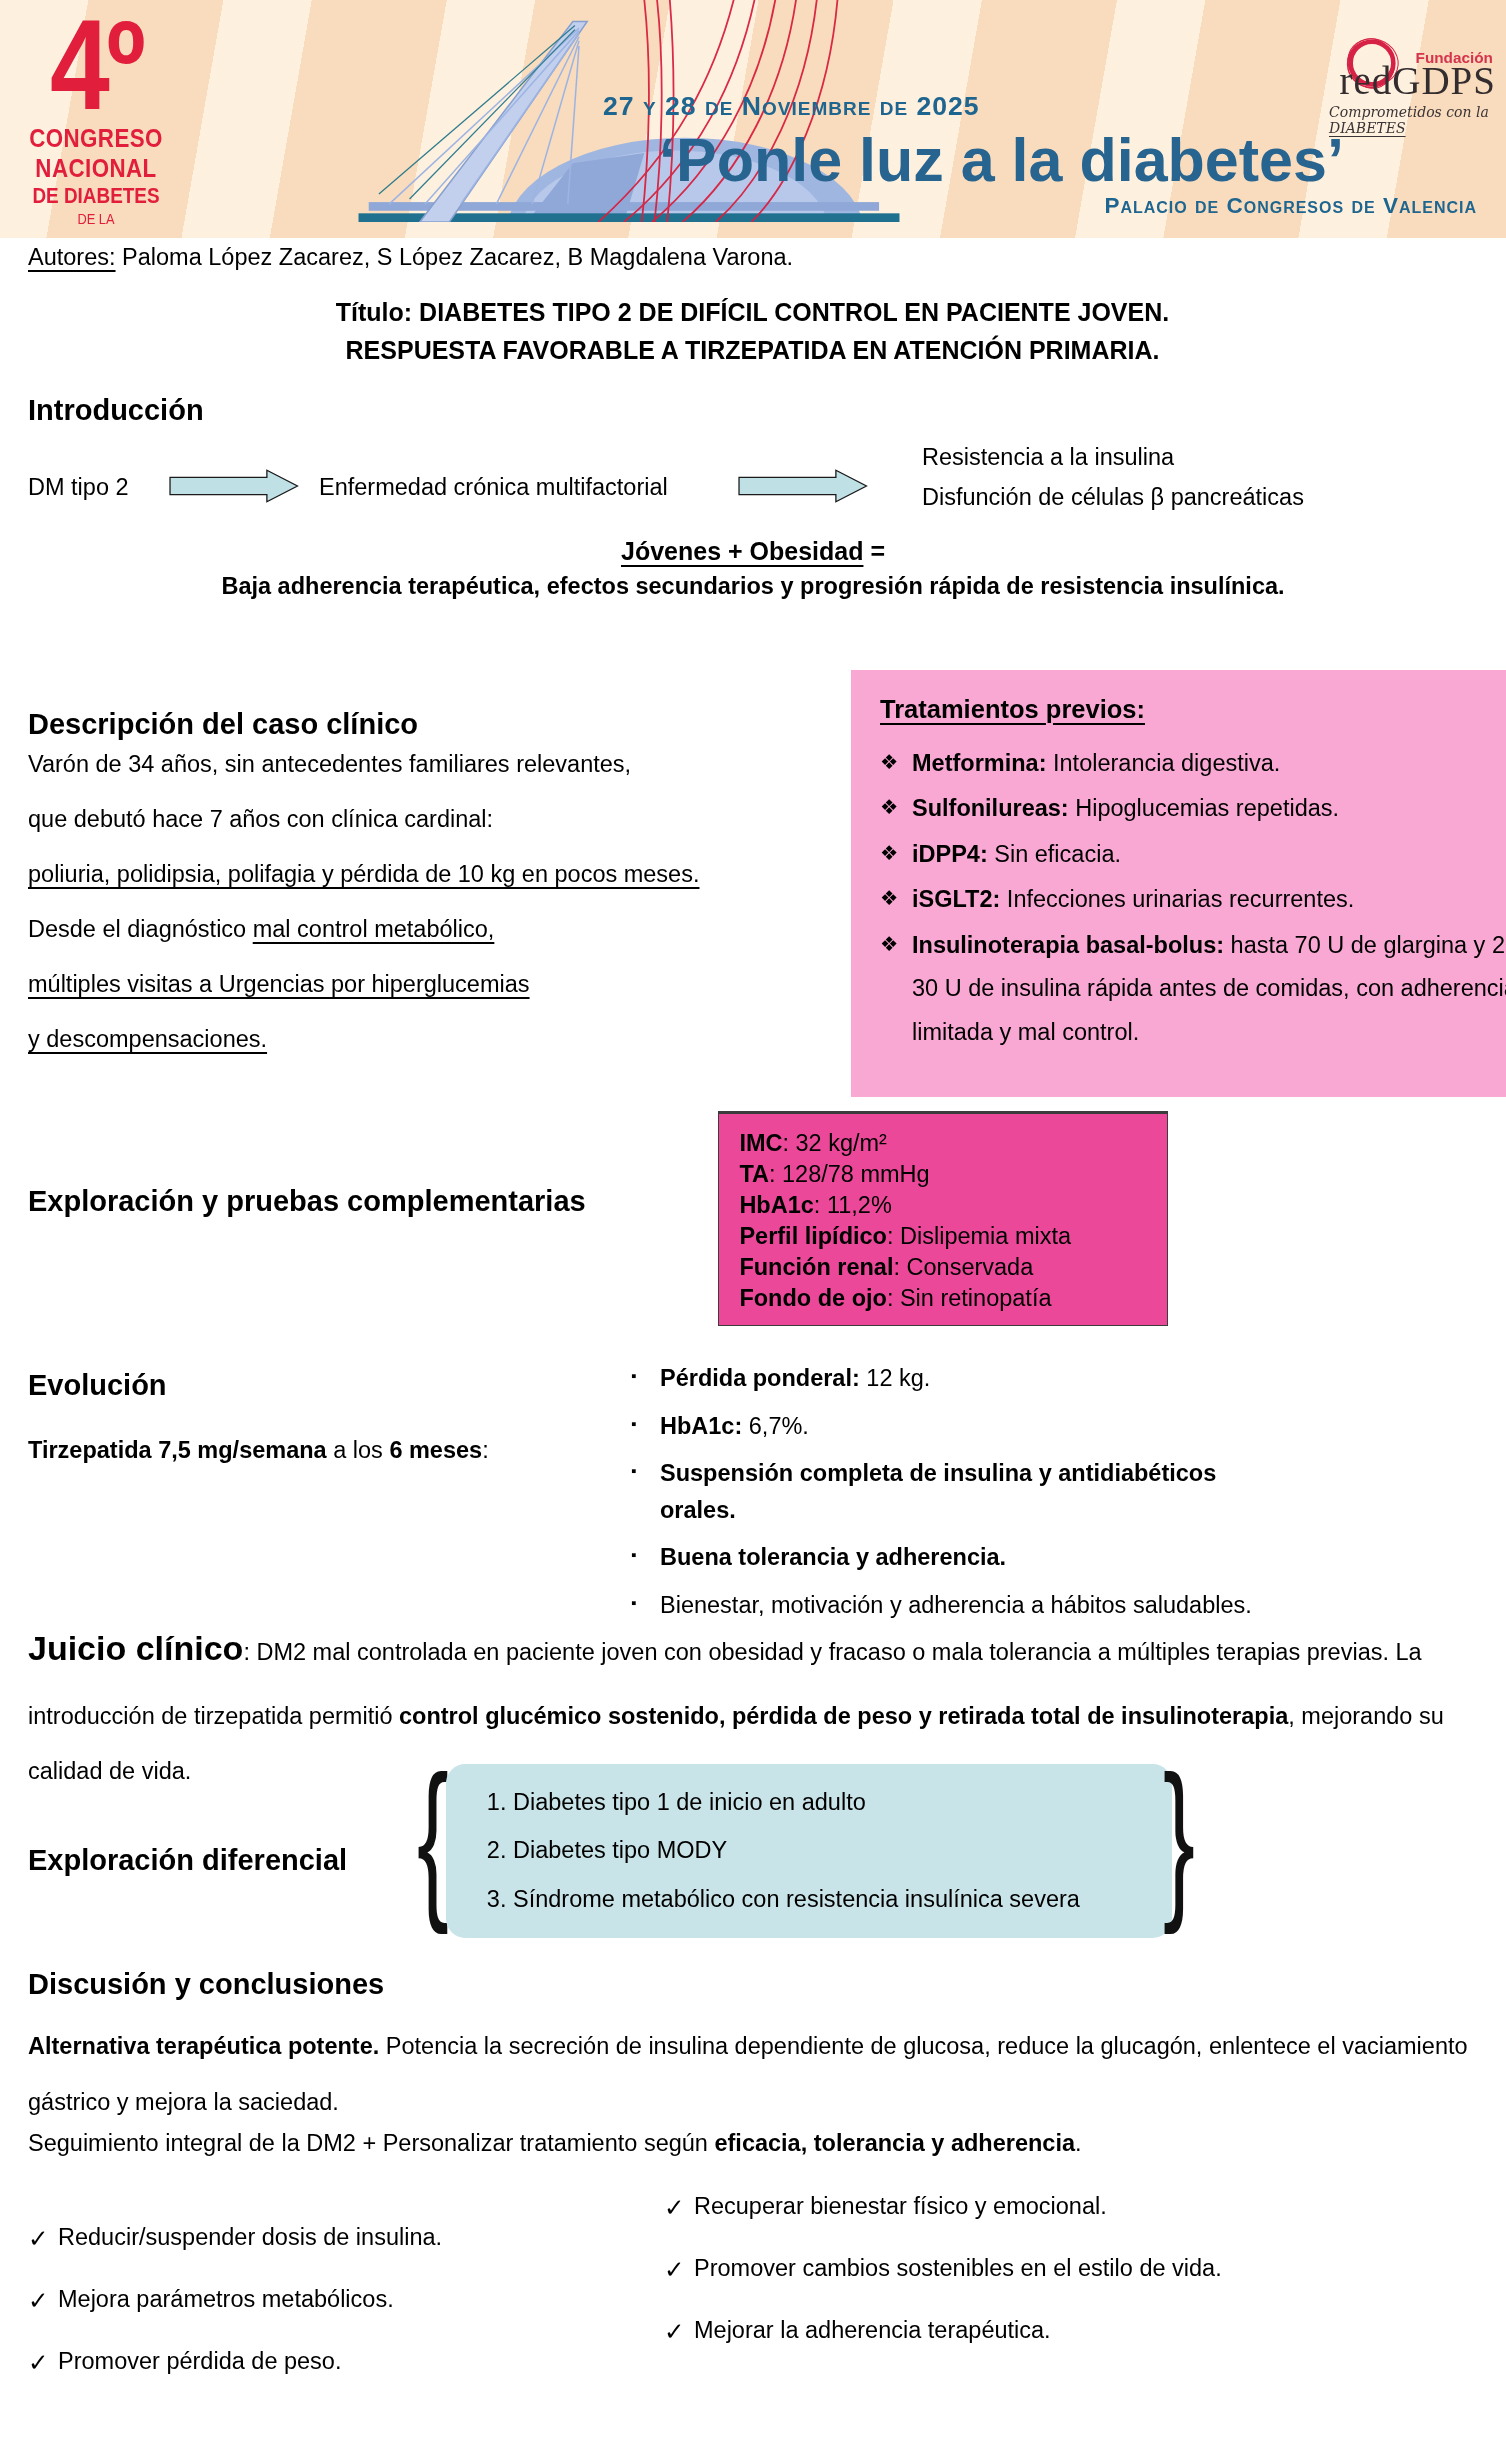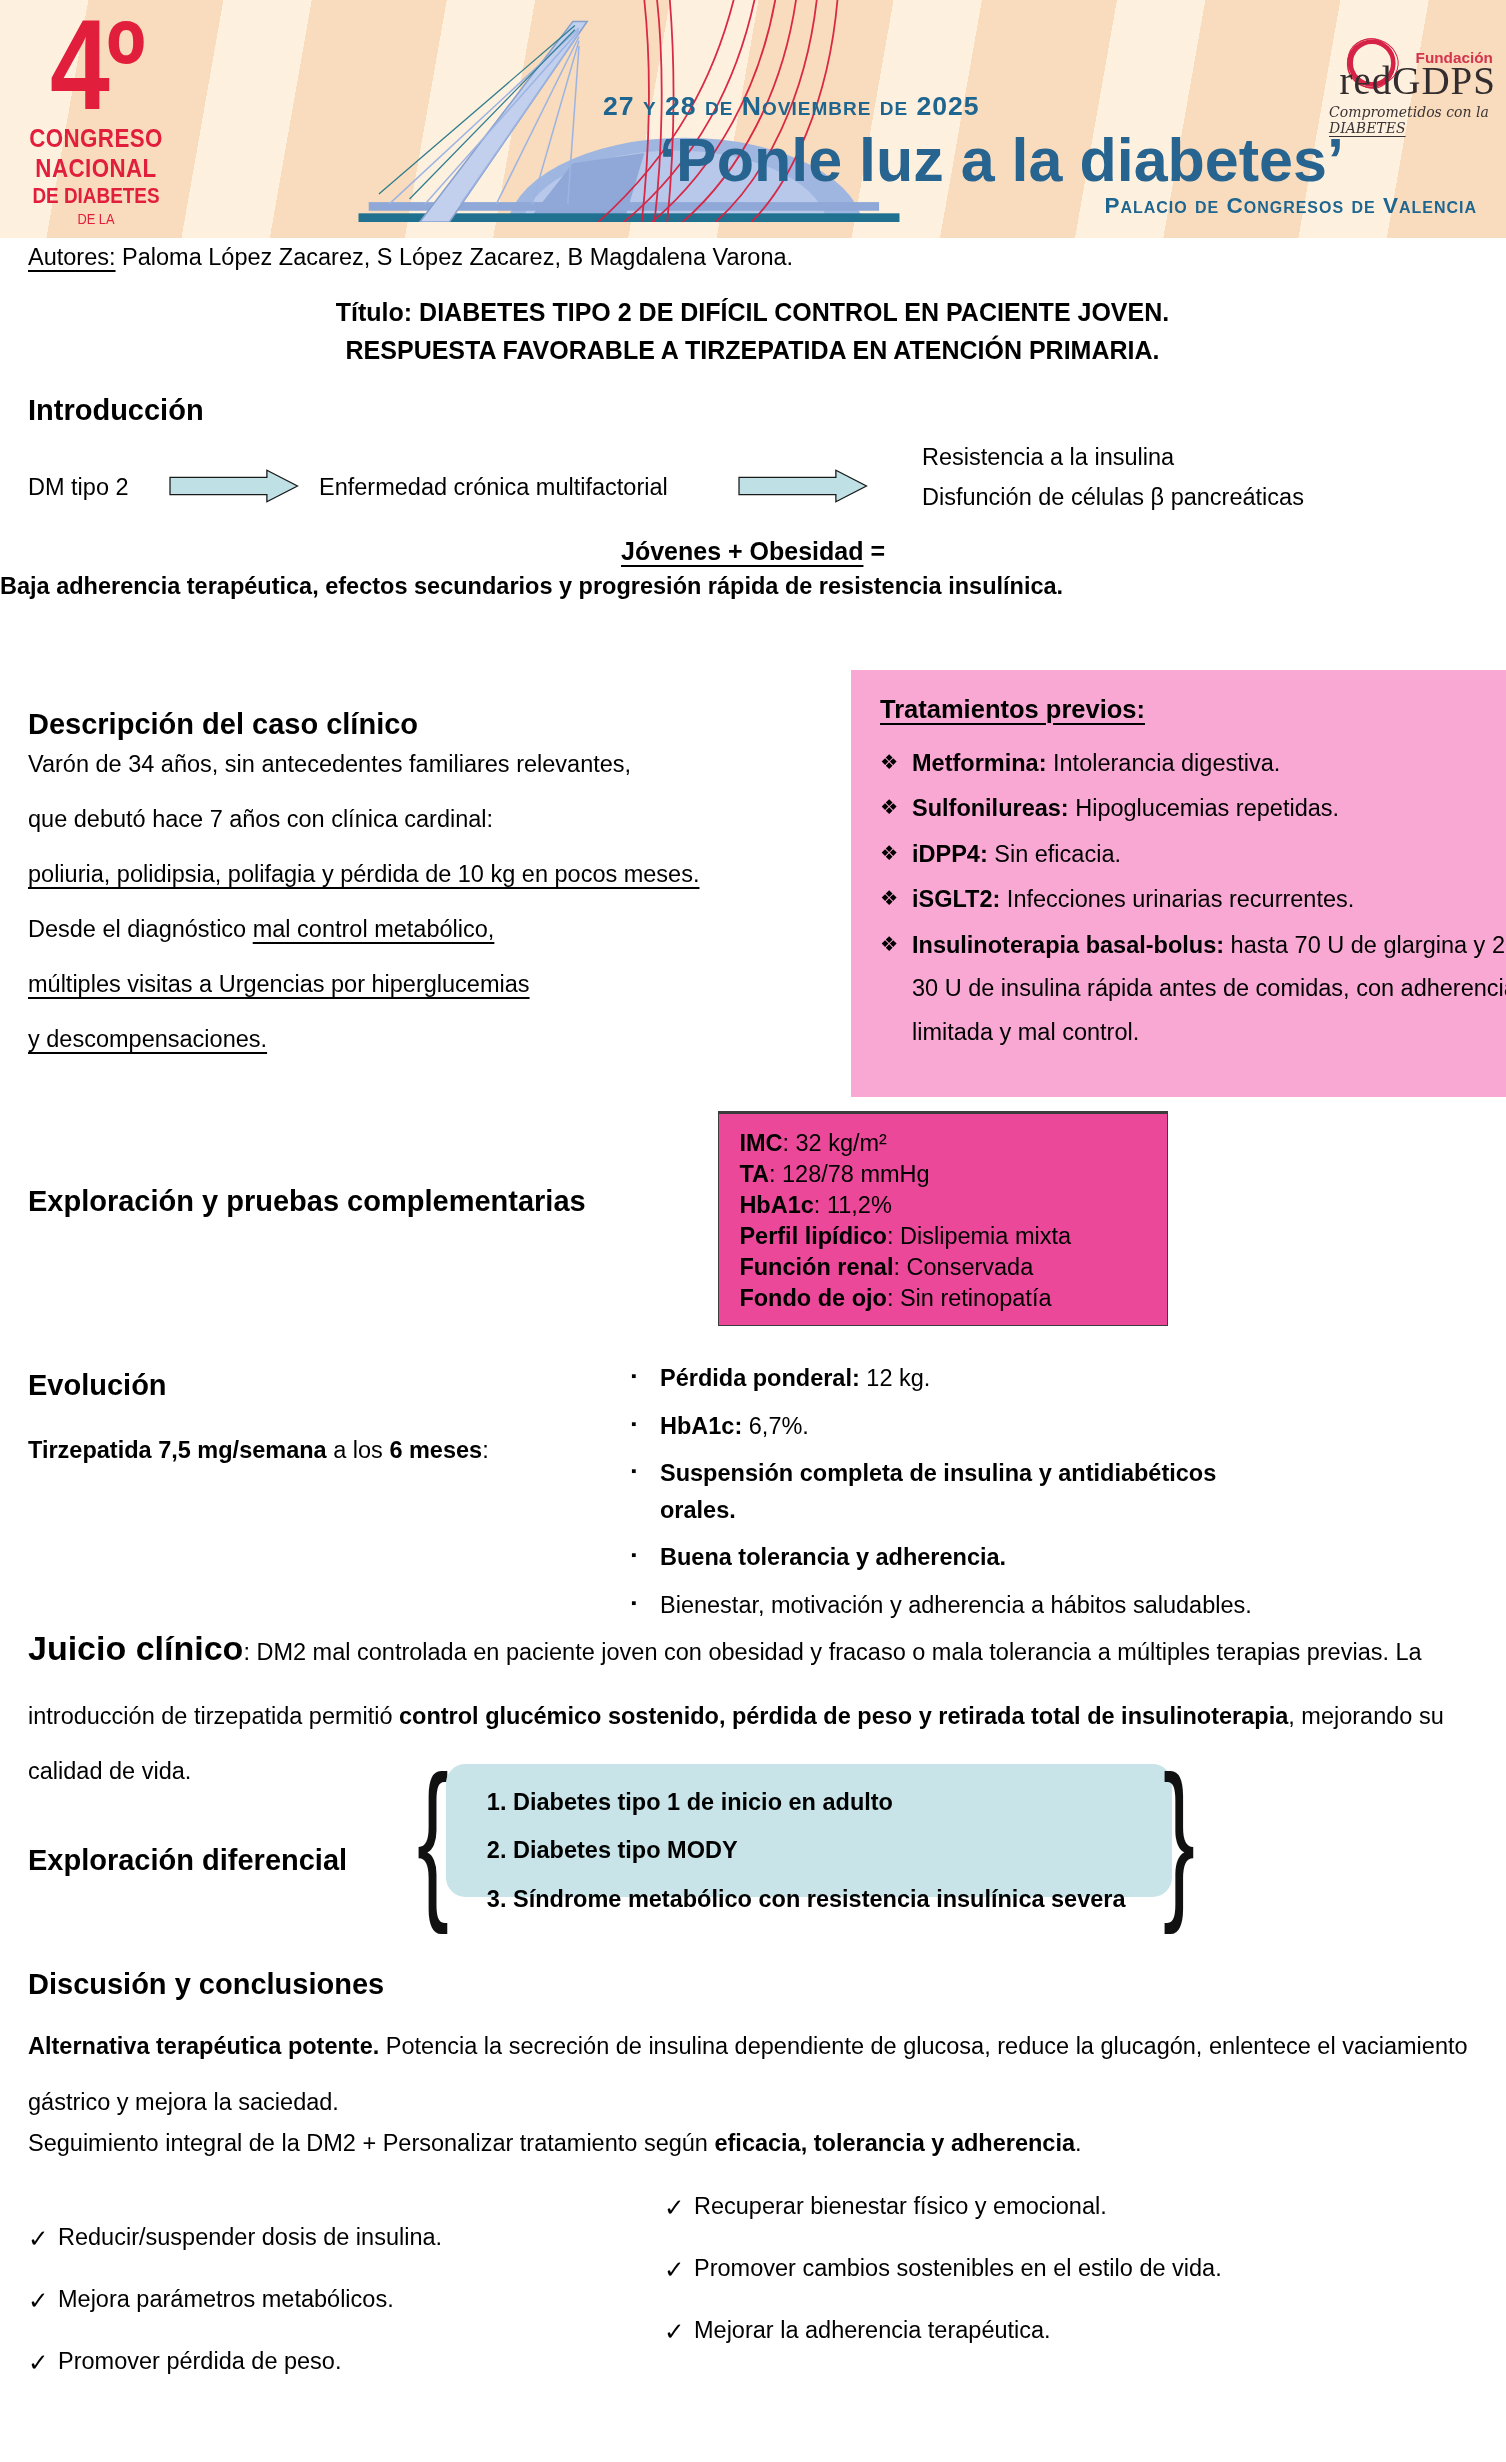--- a/index.html
+++ b/index.html
@@ -37,21 +37,21 @@
   b{font-weight:700;}
 
   .authors{position:absolute;left:28px;top:244px;font-size:23.5px;}
   .titleblock{position:absolute;left:66px;top:294px;width:1373px;text-align:center;
      font-size:25px;font-weight:700;line-height:1.5;}
 
   
   .flow-node{position:absolute;font-size:23.5px;}
   .flow-arrow{position:absolute;}
   .jovenes{position:absolute;left:0;top:537px;width:1506px;text-align:center;font-size:25px;font-weight:700;}
-  .consequence{position:absolute;left:0;top:573px;width:1506px;font-size:23.5px;font-weight:700;}
+  .consequence{position:absolute;left:0;top:573px;width:1506px;text-align:center;font-size:23.5px;font-weight:700;}
 
   
   .caso-p{position:absolute;left:28px;top:751px;width:797px;font-size:23.5px;}
   .caso-p>div{margin-bottom:28px;}
 
   
   .trat-box{position:absolute;left:851px;top:670px;width:712px;height:427px;background:#f9a8d4;
      padding:24.5px 29px;box-sizing:border-box;}
   .trat-head{font-size:25.5px;font-weight:700;text-decoration:underline;text-decoration-thickness:2px;
      text-underline-offset:5.1px;margin-bottom:18.4px;}
@@ -70,22 +70,22 @@
   .evo-item{display:flex;font-size:23.5px;line-height:1.55;margin-bottom:11.2px;}
   .evo-item .bul{width:29px;flex:0 0 29px;font-size:15.3px;padding-top:4.1px;}
   .evo-item .txt{white-space:pre-line;}
 
   
   .juicio{position:absolute;left:28px;top:1609px;width:1451px;font-size:23.5px;line-height:2.35;}
   .jc-head{font-size:34px;font-weight:700;}
 
   
   .diag-head{left:28px;top:1844px;}
-  .diag-box{position:absolute;left:446px;top:1764px;width:726px;height:133px;background:#c8e4e8;
-     border-radius:19.4px;padding:14.3px 20.4px 0 36px;box-sizing:border-box;font-weight:bold;}
+  .diag-box{position:absolute;left:446px;top:1764px;width:726px;height:174px;background:#c8e4e8;
+     border-radius:19.4px;padding:14.3px 20.4px 0 36px;box-sizing:border-box;}
   .diag-box ol{margin:0;padding-left:31px;font-size:23.5px;line-height:2.05;}
   .brace{position:absolute;font-size:174px;font-weight:400;color:#111;line-height:147px;
      transform:scaleX(.55);}
 
   
   .disc-p1{position:absolute;left:28px;top:2018px;width:1454px;font-size:23.5px;line-height:2.4;}
   .disc-p2{position:absolute;left:28px;top:2130px;width:1454px;font-size:23.5px;}
 
   
   .check-col{position:absolute;}

